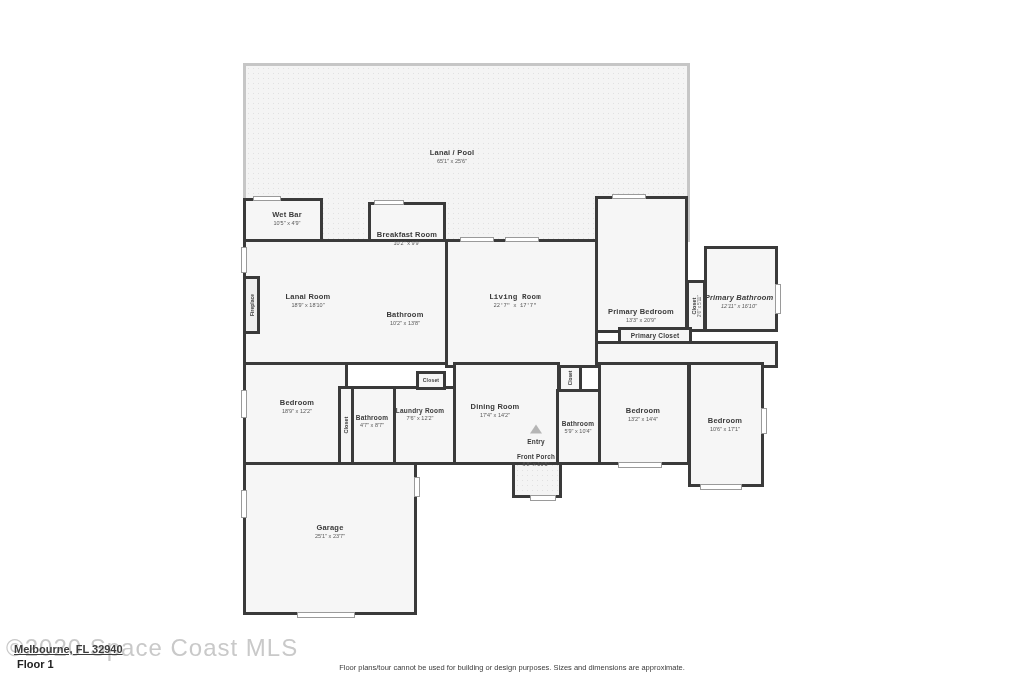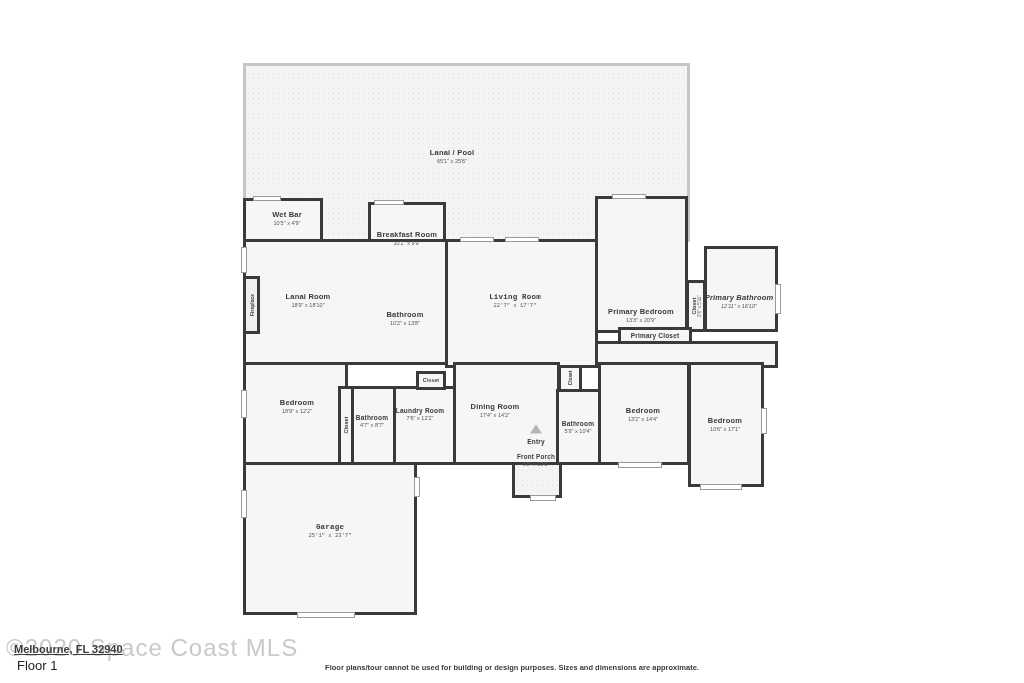--- a/index.html
+++ b/index.html
@@ -20,23 +20,23 @@
   .lbl .d{font-size:5.5px;color:var(--dims);margin-top:1px;}
   .vlbl{position:absolute;transform:translate(-50%,-50%) rotate(-90deg);text-align:center;z-index:4;white-space:nowrap;color:var(--text);}
   .vlbl .n{font-size:5.5px;font-weight:600;}
   .vlbl .d{font-size:4.5px;color:var(--dims);}
   .window{position:absolute;background:#fff;border:1px solid var(--win-border);box-sizing:border-box;z-index:3;}
   .tri{position:absolute;width:0;height:0;border-left:6px solid transparent;border-right:6px solid transparent;
        border-bottom:9px solid #b5b5b5;transform:translate(-50%,-50%);z-index:4;}
   #watermark{position:absolute;left:6px;top:634px;font-size:24px;color:var(--watermark);
              font-weight:400;letter-spacing:1px;z-index:5;}
   #address{position:absolute;left:14px;top:643px;font-size:11px;font-weight:700;color:#3c3c3c;z-index:6;text-decoration:underline;}
-  #floor-label{position:absolute;left:17px;top:658px;font-size:13px;font-weight:400;color:#222;z-index:6;}
+  #floor-label{position:absolute;left:17px;top:658px;font-size:11px;font-weight:700;color:#222;z-index:6;}
   #disclaimer{position:absolute;left:512px;top:663px;transform:translateX(-50%);font-size:7.5px;
-              font-weight:700;color:#3c3c3c;z-index:6;white-space:nowrap;}
+              font-weight:400;color:#3c3c3c;z-index:6;white-space:nowrap;}
 </style>
 </head>
 <body>
 
 <div id="canvas">
 
   <div class="patio" style="left:243px;top:63px;width:447px;height:179px;"></div>
 
   <div class="patio dark" style="left:512px;top:420px;width:50px;height:78px;"></div>
 
@@ -155,21 +155,21 @@
     <div class="d">6'8" x 10'5"</div>
   </div>
   <div class="lbl" style="left:643px;top:414px;">
     <div class="n">Bedroom</div>
     <div class="d">13'2" x 14'4"</div>
   </div>
   <div class="lbl" style="left:725px;top:424px;">
     <div class="n">Bedroom</div>
     <div class="d">10'6" x 17'1"</div>
   </div>
-  <div class="lbl" style="left:330px;top:531px;font-family:Liberation Mono, monospace;">
+  <div class="lbl" style="left:330px;top:531px;">
     <div class="n">Garage</div>
     <div class="d">25'1" x 23'7"</div>
   </div>
   <div class="vlbl" style="left:252px;top:305px;">
     <div class="n" style="font-size:5px;">Fireplace</div>
   </div>
 
   <div id="watermark">©2020 Space Coast MLS</div>
   <div id="address">Melbourne, FL 32940</div>
   <div id="floor-label">Floor 1</div>

